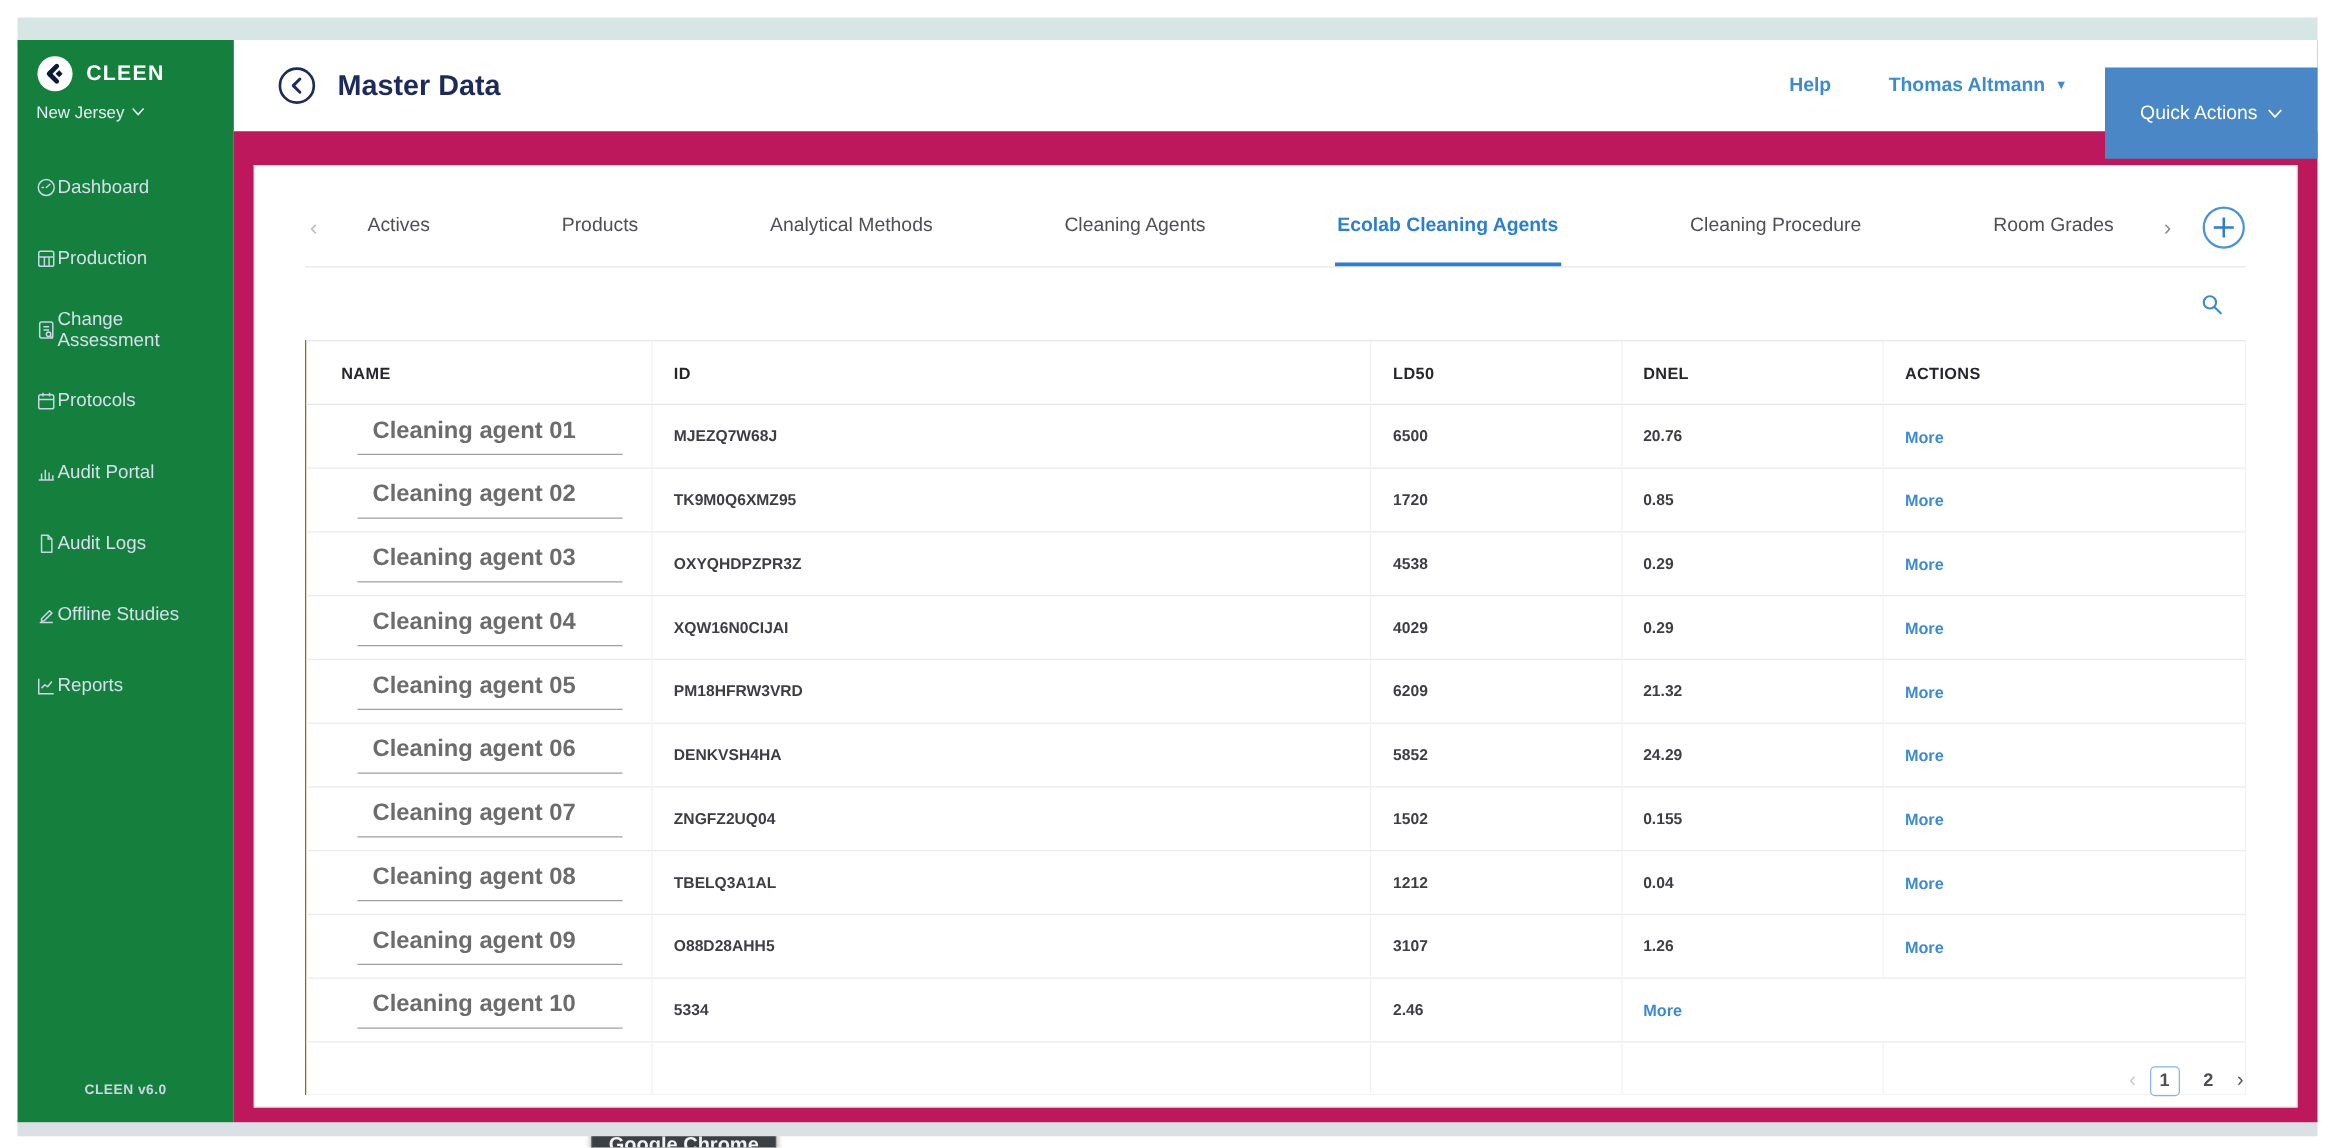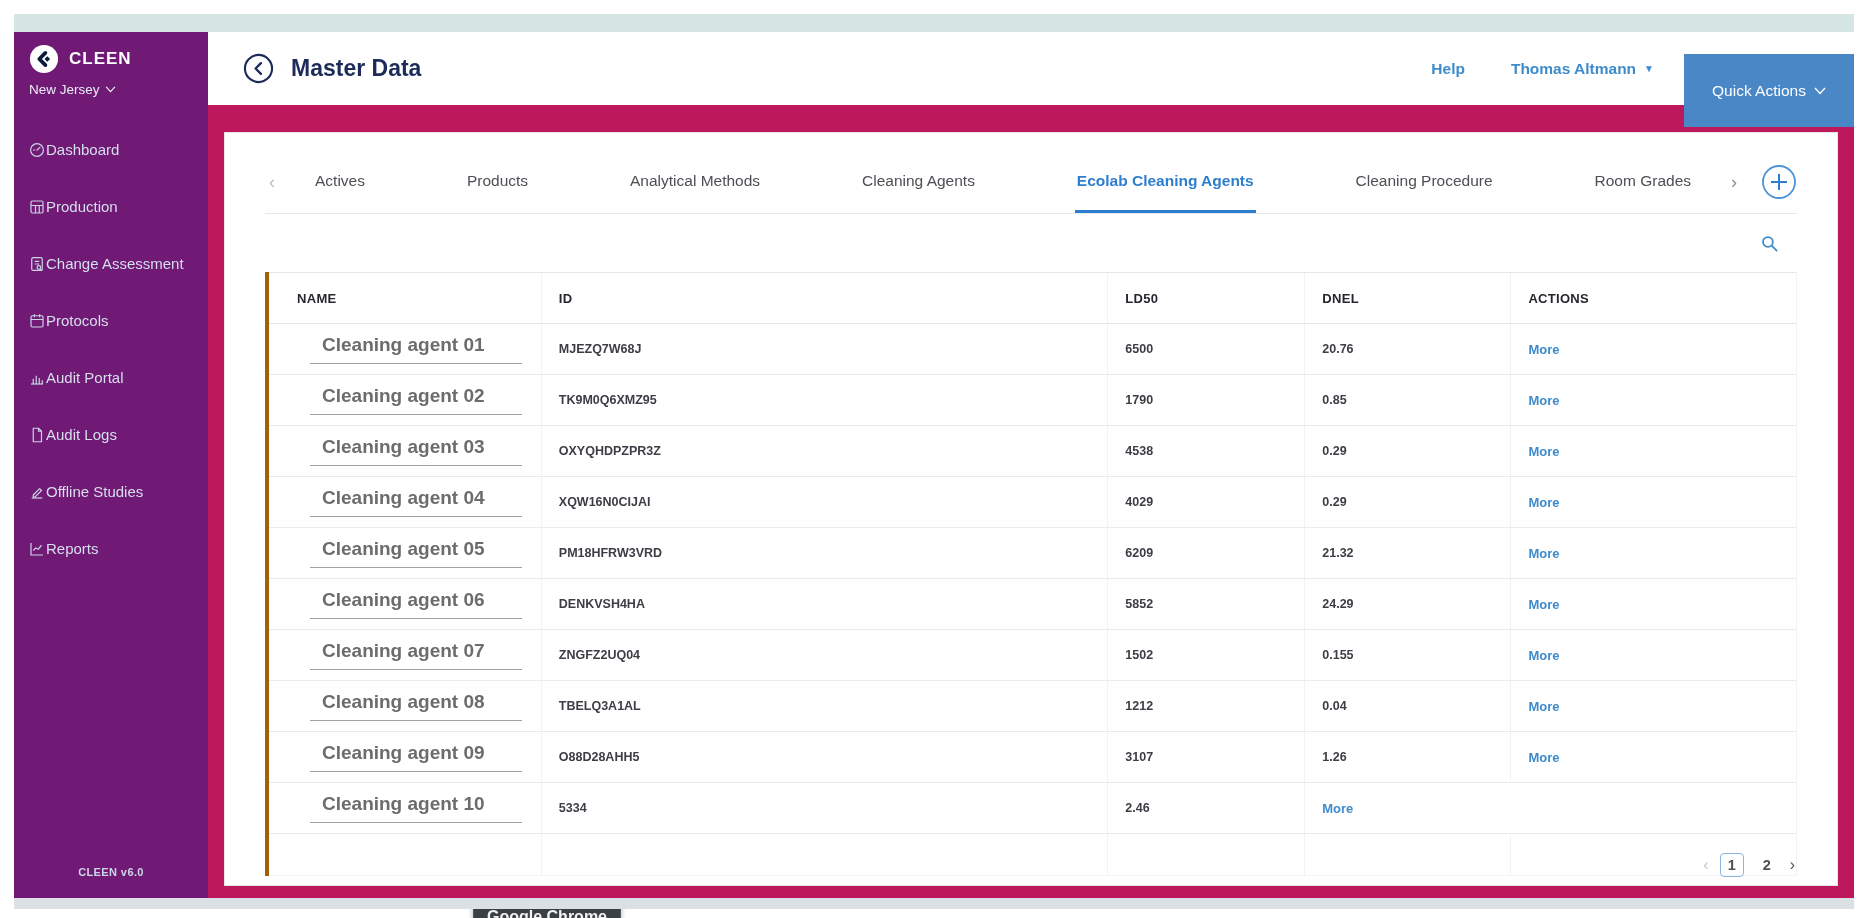--- a/index.html
+++ b/index.html
@@ -5,21 +5,21 @@
   * { box-sizing: border-box; }
   body { margin:0; background:#ffffff; font-family:"Liberation Sans","DejaVu Sans",sans-serif; }
   .screen { position:relative; width:1868px; height:918px; background:#ffffff; overflow:hidden; }
 
   .top-strip { position:absolute; left:14px; top:14px; width:1840px; height:18px; background:#d5e6e5; }
   .bottom-strip { position:absolute; left:14px; top:898px; width:1840px; height:11px; background:#dbe0e4; }
 
   .app { position:absolute; left:14px; top:32px; width:1840px; height:866px; display:flex; }
 
   
-  .sidebar { width:194px; flex:none; background:#701a75; color:#dde5f2; position:relative; }
+  .sidebar { width:173px; flex:none; background:#15803d; color:#dde5f2; position:relative; }
   .brand-row { display:flex; align-items:center; gap:10px; padding:12px 0 0 15px; }
   .brand-logo { width:30px; height:30px; flex:none; }
   .brand-logo svg { width:30px; height:30px; display:block; }
   .brand-name { font-size:17px; font-weight:bold; color:#ffffff; letter-spacing:1px; }
   .location { margin:8px 0 0 15px; font-size:13.5px; color:#e9eef7; display:flex; align-items:center; gap:5px; cursor:pointer; }
   .location svg { width:11px; height:7px; }
   .side-nav { margin-top:24px; }
   .nav-item { display:flex; align-items:center; height:57px; padding:0 14px; font-size:15px; color:#d6dfee; cursor:pointer; }
   .nav-icon { width:18px; height:18px; display:inline-flex; flex:none; }
   .nav-icon svg { width:18px; height:18px; }
@@ -51,21 +51,21 @@
   .tab.active { color:#2e7ed0; font-weight:600; border-bottom-color:#2e7ed0; }
   .add-tab-btn { align-self:center; margin-top:18px; margin-left:20px; width:36px; height:36px; border:none; background:none; padding:0; cursor:pointer; }
   .add-tab-btn svg { width:36px; height:36px; display:block; }
 
   
   .search-row { height:58px; display:flex; align-items:center; justify-content:flex-end; padding-right:18px; }
   .search-btn { border:none; background:none; padding:0; cursor:pointer; }
   .search-btn svg { width:19px; height:19px; display:block; }
 
   
-  .table { border-left:4px solid #a16207; border-right:1px solid #f0f2f4; }
+  .table { border-left:1px solid #a16207; border-right:1px solid #f0f2f4; }
   .t-row { display:grid; grid-template-columns:17.8% 37.1% 12.9% 13.5% 18.7%; height:51px; border-bottom:1px solid #e9ebee; }
   .t-cell { display:flex; align-items:center; height:100%; padding-left:17px; font-size:12.5px; font-weight:600; color:#3d3d45; border-left:1px solid #f0f2f4; overflow:hidden; }
   .t-row .t-cell:first-child { border-left:none; padding-left:0; }
   .t-head { height:52px; border-top:1px solid #e4e6e9; border-bottom:1px solid #e4e6e9; }
   .t-head .t-cell { font-size:13px; font-weight:bold; color:#26262e; letter-spacing:0.3px; }
   .t-head .t-cell:first-child { padding-left:28px; }
   .name-input { margin-left:41px; width:212px; padding:0 0 7px 12px; font-size:19px; color:#6c6c6c; border-bottom:1.5px solid #a0a0a0; white-space:nowrap; }
   .more-link { color:#3e8bcc; font-size:13px; font-weight:600; text-decoration:none; cursor:pointer; }
   .t-row.empty { height:42px; border-bottom:1px solid #f2f4f6; }
 
@@ -287,21 +287,21 @@
     <div class="t-cell">
                     <a class="more-link">More</a>
                   </div>
   </div>
 
   <div class="t-row">
     <div class="t-cell">
                     <span class="name-input">Cleaning agent 02</span>
                   </div>
     <div class="t-cell cell-id">TK9M0Q6XMZ95</div>
-    <div class="t-cell cell-ld50">1790</div>
+    <div class="t-cell cell-ld50">1720</div>
     <div class="t-cell cell-dnel">0.85</div>
     <div class="t-cell">
                     <a class="more-link">More</a>
                   </div>
   </div>
 
   <div class="t-row">
     <div class="t-cell">
                     <span class="name-input">Cleaning agent 03</span>
                   </div>

